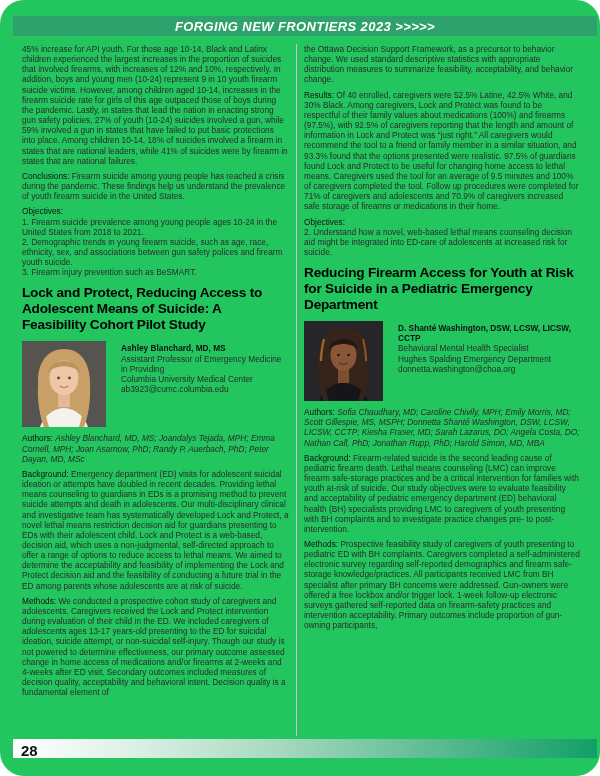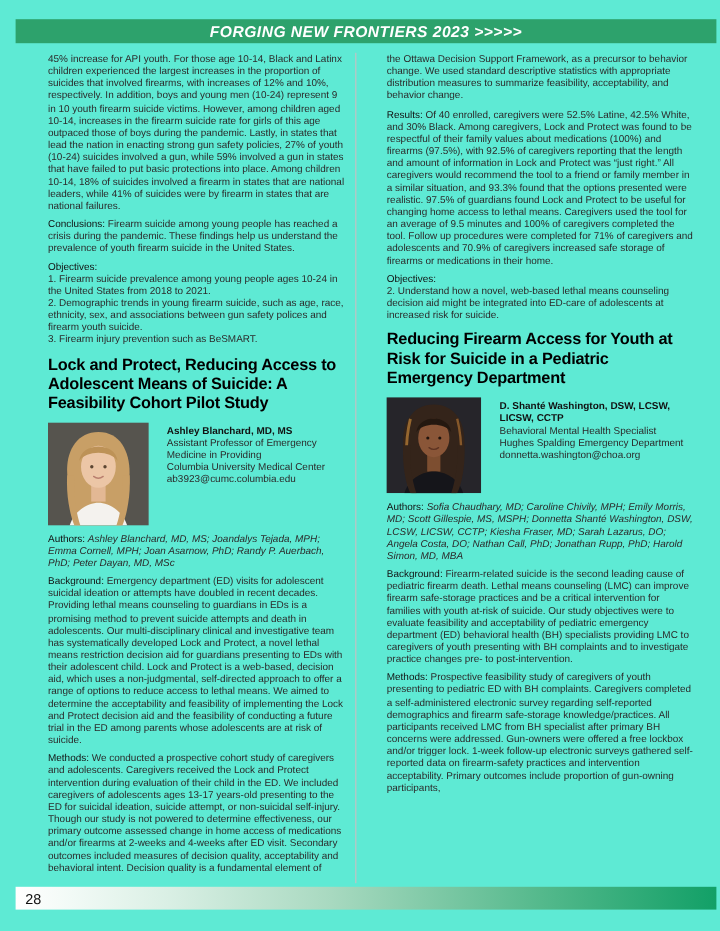--- a/index.html
+++ b/index.html
@@ -1,49 +1,49 @@
 <!DOCTYPE html>
 <html><head>
 <meta charset="utf-8">
 <style>
   html,body { margin:0; padding:0; background:#ffffff; }
   .page {
     position:relative; width:600px; height:776px; overflow:hidden;
-    background:#5eead4; font-family:"Liberation Sans", sans-serif; color:#2b2b2b;
+    background:#22c55e; font-family:"Liberation Sans", sans-serif; color:#2b2b2b;border-radius:24px;
   }
   .banner {
     position:absolute; left:13px; top:16px; width:584px; height:20px;
     background:#2da26c; display:flex; align-items:center; justify-content:center;
   }
   .banner-text {
     color:#ffffff; font-weight:bold; font-style:italic; font-size:13px; letter-spacing:.4px;
   }
   .divider { position:absolute; left:296px; top:44px; height:692px; width:1px; background:#c3c3c3; }
   .columns { position:absolute; left:22px; top:44px; width:558px; display:flex; }
-  .col { font-size:8.3px; line-height:10.15px;margin-left:18px; }
+  .col { font-size:8.3px; line-height:10.15px; }
   .col.left  { width:268px; margin-right:15px; }
   .col.right { width:277px; }
   .para { margin:0 0 5px 0; }
   .lead { font-weight:normal; color:#111; }
   .obj-items div { margin:0; }
   .session-title {
     font-size:13.6px; font-weight:bold; line-height:16px; color:#000;
     letter-spacing:-.2px; margin:8px 0 8px 0; font-family:"Liberation Sans", sans-serif;
   }
   .speaker { display:flex; margin:0 0 6px 0; }
   .speaker .photo { flex:0 0 auto; margin-right:15px; }
   .speaker-info { padding-top:2px; }
   .speaker-name { font-weight:bold; color:#111; }
   .authors-text { font-style:italic; }
   .footer-bar {
     position:absolute; left:13px; bottom:18px; width:584px; height:19px;
     background:linear-gradient(90deg,#ffffff 0%,#f2faf6 8%,#d9efe4 22%,#a8d9c0 45%,#54b98c 75%,#12a067 100%);
   }
   .page-num {
-    position:absolute; left:8px; top:3px; font-size:12px; font-weight:normal; color:#111;
+    position:absolute; left:8px; top:3px; font-size:15px; font-weight:bold; color:#111;
   }
 </style>
 </head>
 <body>
 
 <div class="page">
 
   <div class="banner">
     <span class="banner-text">FORGING NEW FRONTIERS 2023 &gt;&gt;&gt;&gt;&gt;</span>
   </div>

